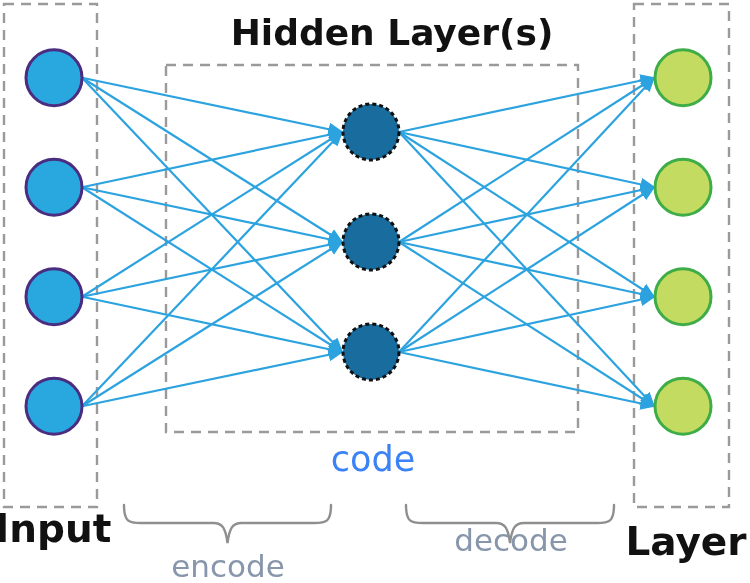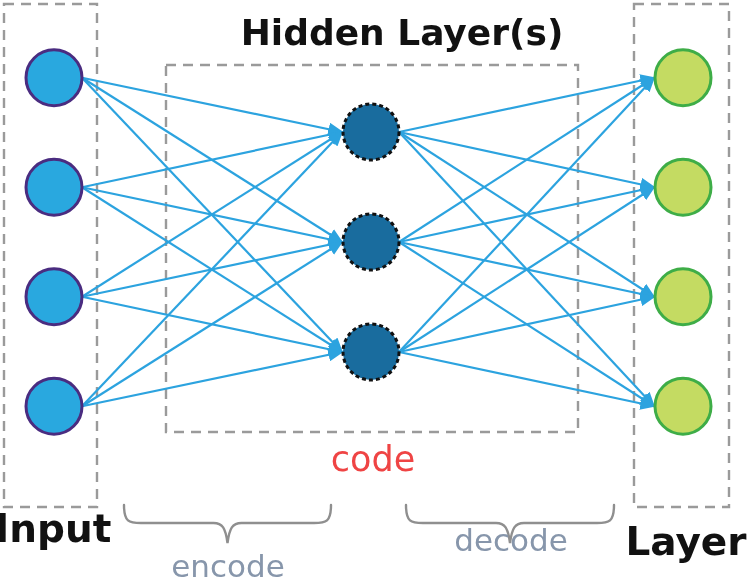--- a/index.html
+++ b/index.html
@@ -8,21 +8,21 @@
     background:#ffffff;
     font-family:"DejaVu Sans","Liberation Sans",sans-serif;
   }
   #net-svg{position:absolute;left:0;top:0;}
   .lbl{
     position:absolute;transform:translate(-50%,-50%);
     white-space:nowrap;line-height:1;user-select:none;
   }
   .title-label{font-size:36px;font-weight:700;color:#111111;}
   .io-label{font-size:39px;font-weight:700;color:#111111;}
-  .code-label{font-size:35px;font-weight:400;color:#ef4444;}
+  .code-label{font-size:35px;font-weight:400;color:#3b82f6;}
   .stage-label{font-size:31px;font-weight:400;color:#8796AB;text-align:center;}
 </style>
 </head>
 <body>
 
 <svg id="net-svg" width="750" height="583" viewBox="0 0 750 583">
     <defs>
       <marker id="arrow" markerWidth="7" markerHeight="6" refX="6.2" refY="3" orient="auto" markerUnits="strokeWidth">
         <path d="M0,0 L7,3 L0,6 Z" fill="#2CA3DF"></path>
       </marker>
@@ -62,21 +62,21 @@
     <circle cx="371" cy="242" r="28" fill="#196C9E" stroke="#111111" stroke-width="3" stroke-dasharray="4 3"></circle>
     <circle cx="371" cy="352" r="28" fill="#196C9E" stroke="#111111" stroke-width="3" stroke-dasharray="4 3"></circle>
     <circle cx="683" cy="77.75" r="28" fill="#C4DB62" stroke="#3EAD47" stroke-width="3"></circle>
     <circle cx="683" cy="187.25" r="28" fill="#C4DB62" stroke="#3EAD47" stroke-width="3"></circle>
     <circle cx="683" cy="296.75" r="28" fill="#C4DB62" stroke="#3EAD47" stroke-width="3"></circle>
     <circle cx="683" cy="406.25" r="28" fill="#C4DB62" stroke="#3EAD47" stroke-width="3"></circle>
     <path d="M 124 505 C 124 522, 129 523, 141 523 L 213.5 523 C 222.5 523, 225.5 528, 227.5 543 C 229.5 528, 232.5 523, 241.5 523 L 314 523 C 326 523, 331 522, 331 505" fill="none" stroke="#8F8F8F" stroke-width="2.4" stroke-linecap="round"></path>
     <path d="M 406 505 C 406 522, 411 523, 423 523 L 496 523 C 505 523, 508 528, 510 543 C 512 528, 515 523, 524 523 L 597 523 C 609 523, 614 522, 614 505" fill="none" stroke="#8F8F8F" stroke-width="2.4" stroke-linecap="round"></path>
   </svg>
 
-<div class="lbl title-label" style="left:392px;top:33px;margin-left:10px;">Hidden Layer(s)</div>
+<div class="lbl title-label" style="left:392px;top:33px;">Hidden Layer(s)</div>
 
 <div class="lbl io-label" style="left:53px;top:528px;">Input</div>
 
 <div class="lbl io-label" style="left:686px;top:541px;">Layer</div>
 
 <div class="lbl code-label" style="left:373px;top:459px;">code</div>
 
 <div class="lbl stage-label" style="left:228px;top:566px;">encode</div>
 
 <div class="lbl stage-label" style="left:511px;top:540px;">decode</div>

